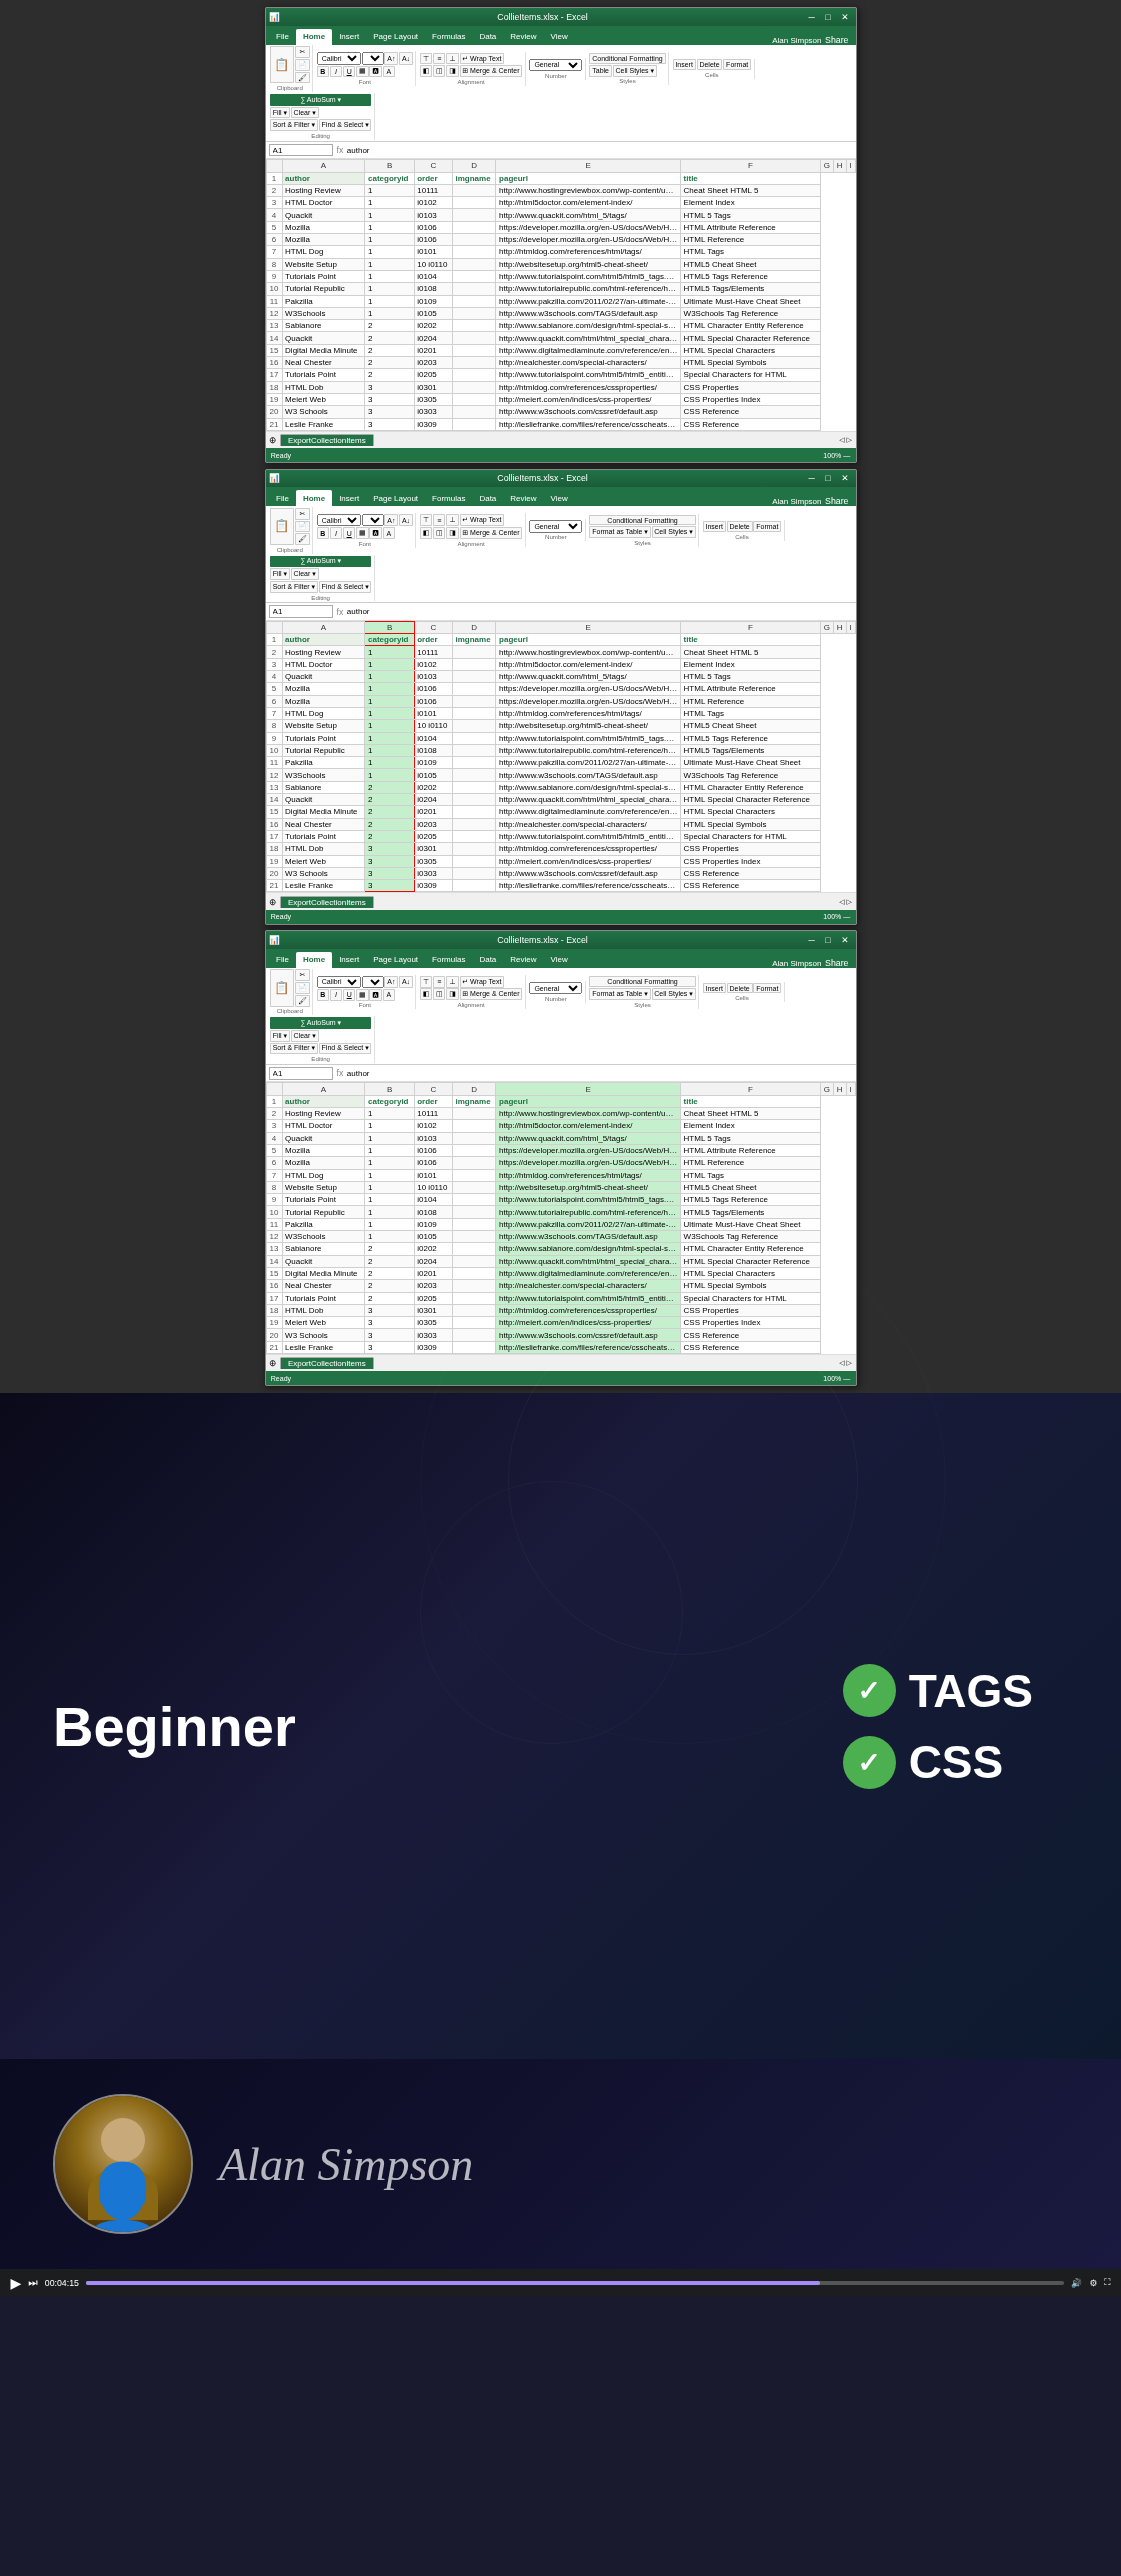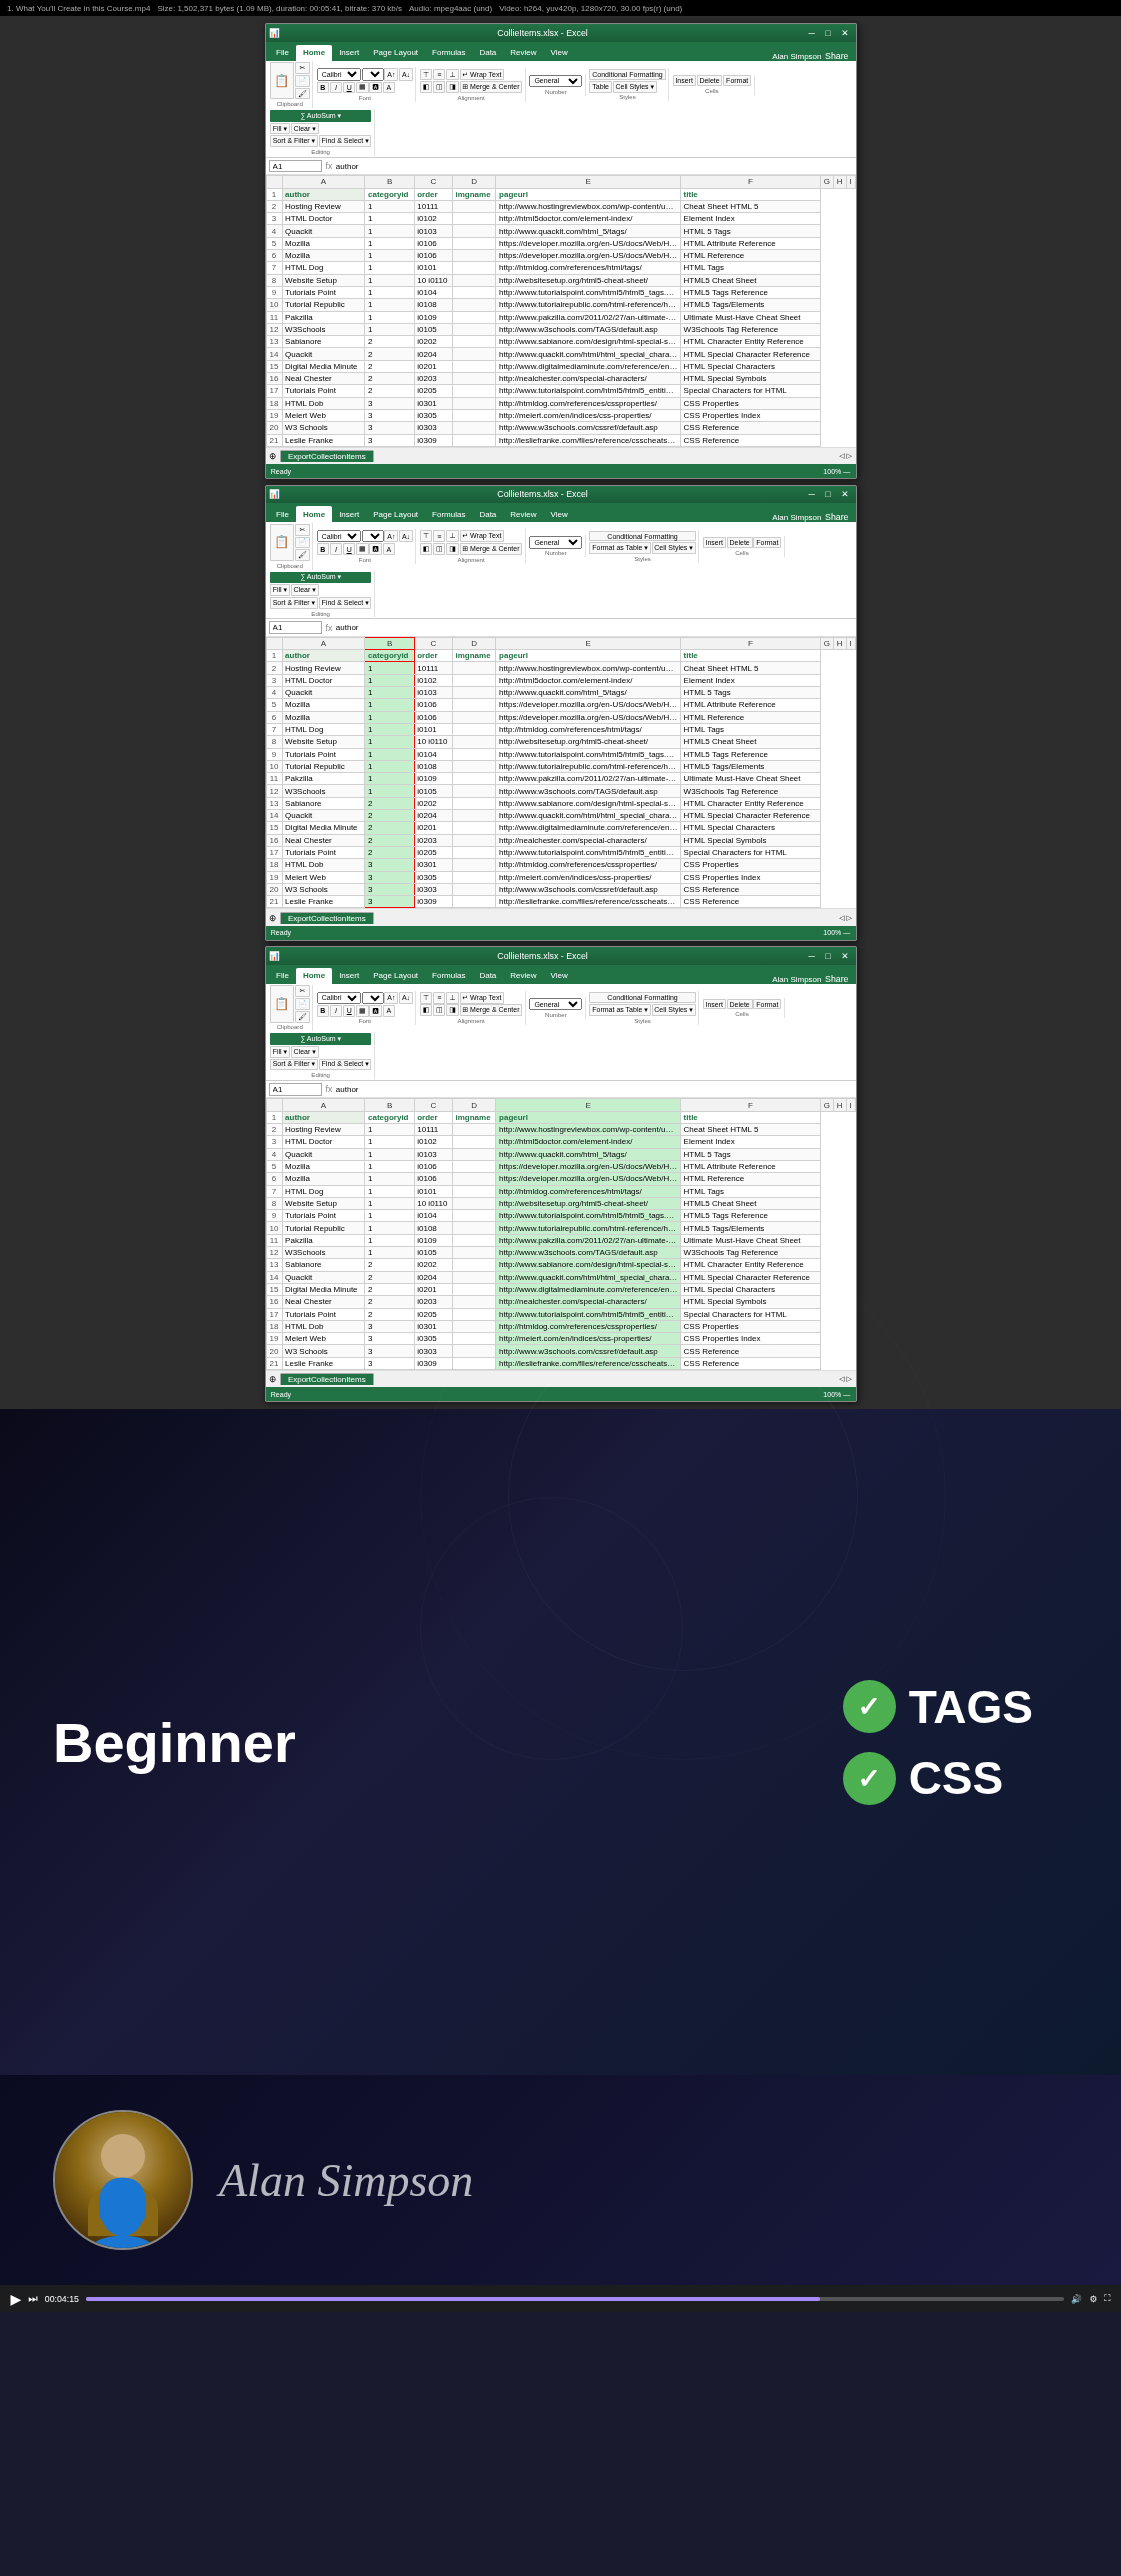--- a/index.html
+++ b/index.html
@@ -57,21 +57,21 @@
     .formula-bar {
       display: flex;
       align-items: center;
       border-bottom: 0.9px solid #ddd;
       padding: 0.9px 3.5px;
       height: 17.5px;
       background: #fff;
     }
     .name-box {
       border: 0.9px solid #aaa;
-      width: 53px;
+      width: 64px;
       font-size: 8px;
       padding: 0.9px 2.6px;
       margin-right: 3.5px;
     }
     .formula-input {
       border: none;
       flex: 1;
       font-size: 8px;
       outline: none;
     }
@@ -295,26 +295,20 @@
     }
 
     
     .screen { width: 1121px; background: #2a2a2a; }
   </style>
 </head>
 <body>
 
 <div class="screen">
 
-  <div class="video-infobar">
-    <span>1. What You'll Create in this Course.mp4</span>
-    <span>Size: 1,502,371 bytes (1.09 MB), duration: 00:05:41, bitrate: 370 kb/s</span>
-    <span>Audio: mpeg4aac (und)</span>
-    <span>Video: h264, yuv420p, 1280x720, 30.00 fps(r) (und)</span>
-  </div>
 
   <div class="windows-container">
 
     <div class="excel-window">
       <div class="window-titlebar">
         <div class="titlebar-left">
           <span>📊</span>
         </div>
         <div class="titlebar-center">CollieItems.xlsx - Excel</div>
         <div class="titlebar-right">

